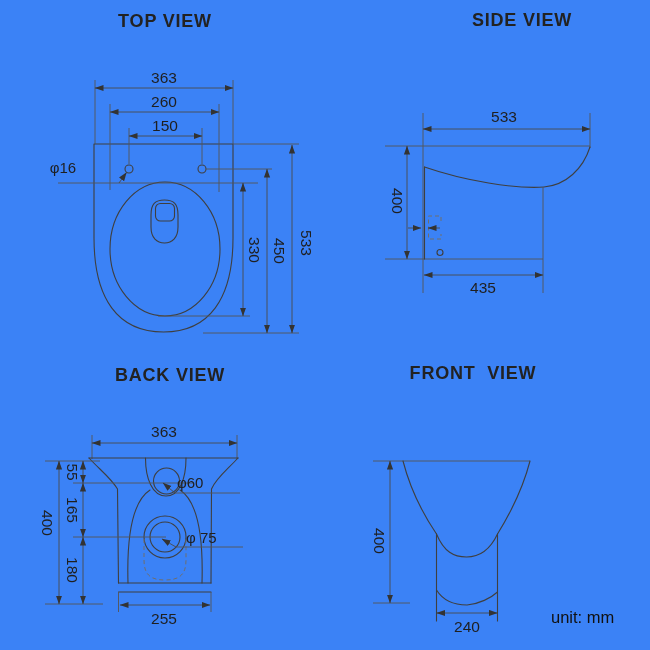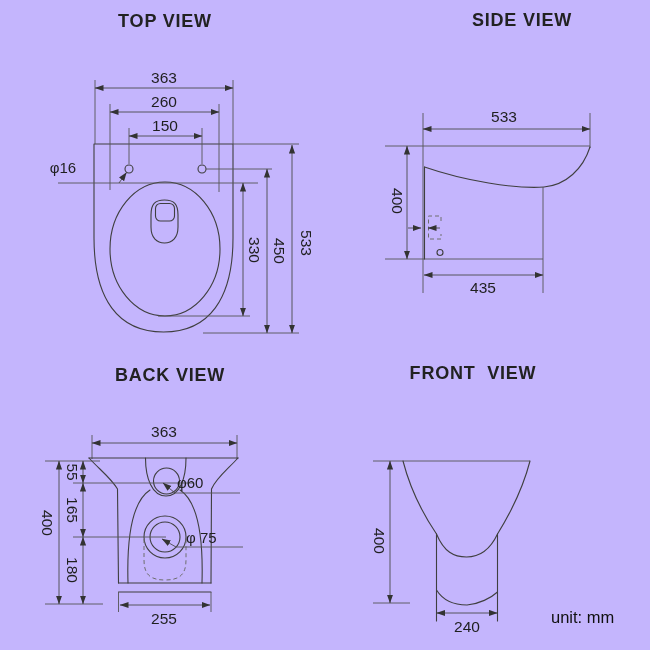--- a/index.html
+++ b/index.html
@@ -1,16 +1,16 @@
 <!DOCTYPE html>
 <html><head>
 <meta charset="utf-8">
 <style>
   html,body{margin:0;padding:0;background:#ffffff;}
-  .stage{position:relative;width:650px;height:650px;background:#c4b5fd;overflow:hidden;
+  .stage{position:relative;width:650px;height:650px;background:#3b82f6;overflow:hidden;
          font-family:"Liberation Sans", sans-serif;}
   svg{display:block;}
   .ol{fill:none;stroke:#3f3f3f;stroke-width:1.1;stroke-linecap:round;stroke-linejoin:round;}
   .rl{fill:none;stroke:#555555;stroke-width:0.9;}
   .dl{fill:none;stroke:#4a4a4a;stroke-width:0.9;}
   .dsh{fill:none;stroke:#6e6e6e;stroke-width:1;stroke-dasharray:4 3;}
   .title{font-size:18px;font-weight:600;fill:#222222;letter-spacing:0.8px;}
   .dim{font-size:15.5px;fill:#1f1f1f;}
   .phi{font-size:15px;fill:#1f1f1f;}
   .unit{font-size:16.5px;fill:#111111;}

